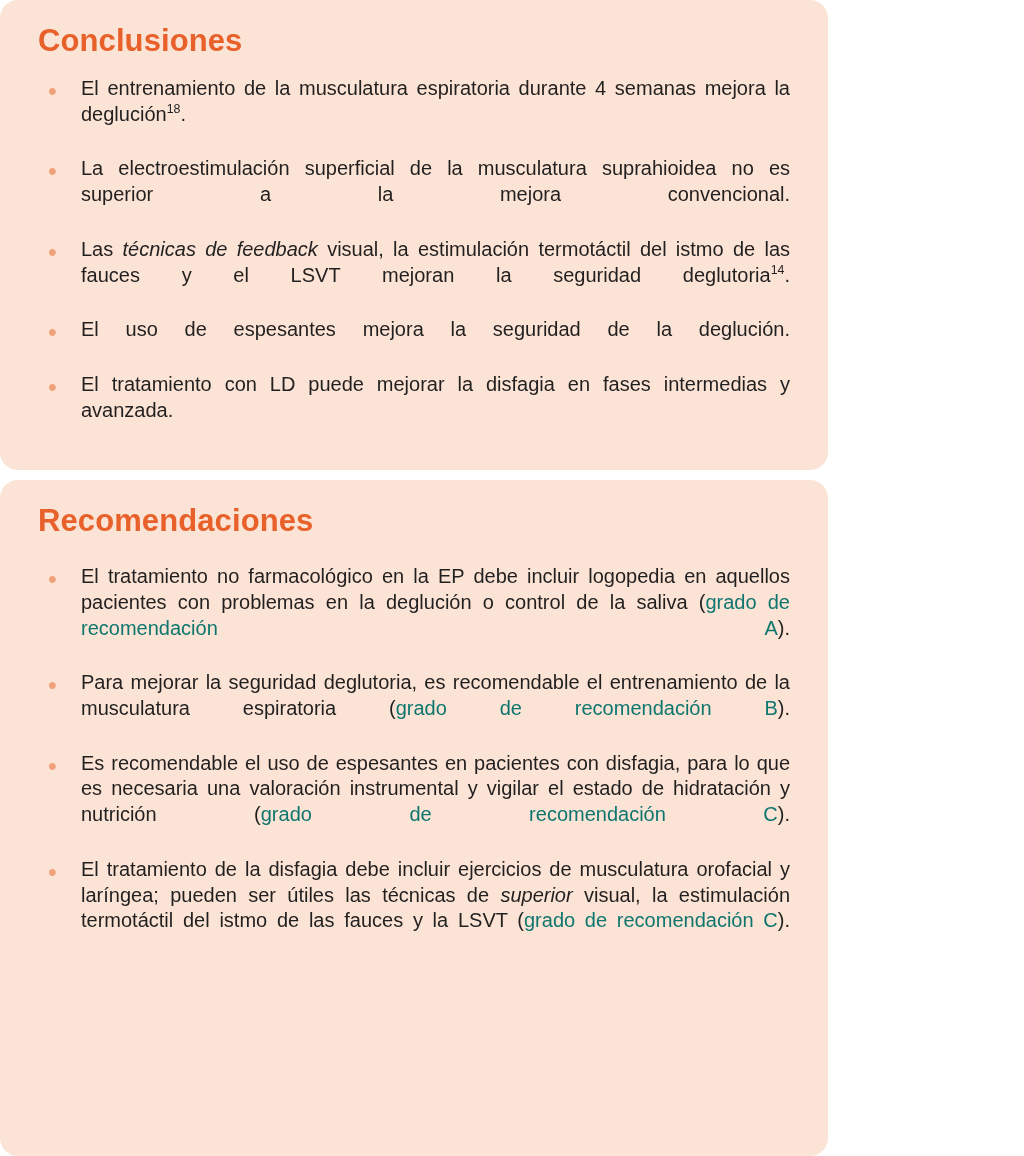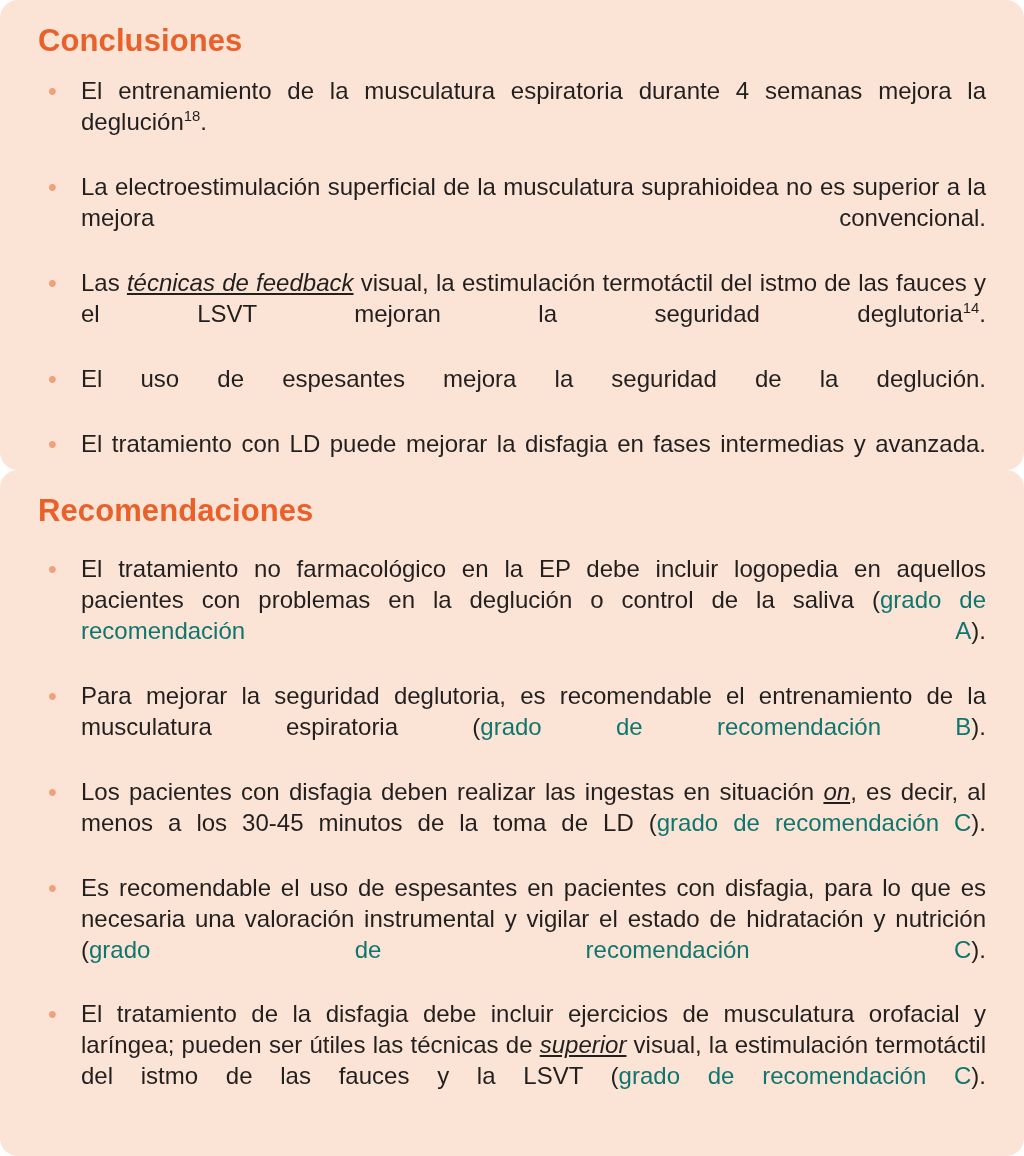--- a/index.html
+++ b/index.html
@@ -7,25 +7,26 @@
     padding: 0;
   }
   body {
     width: 1024px;
     height: 1156px;
     background: #ffffff;
     font-family: "Liberation Sans", sans-serif;
     overflow: hidden;
   }
   .page {
-    width: 1024px;
+    width: 828px;
     height: 1156px;
     background: #ffffff;
     display: flex;
     flex-direction: column;
+    gap: 10px;
     box-sizing: border-box;
   }
   .panel {
     background: #fbe3d6;
     border-radius: 18px;
     box-sizing: border-box;
     padding: 24px 38px 26px 38px;
   }
   .panel-conclusiones {
     height: 470px;
@@ -48,21 +49,21 @@
   ul.bullets {
     list-style: none;
     margin: 0;
     padding: 0;
   }
   ul.bullets > li {
     position: relative;
     padding-left: 43px;
     margin-bottom: 3px;
     color: #221f1f;
-    font-size: 24px;
+    font-size: 20px;
     line-height: 1.29;
     text-align: justify;
     text-justify: inter-word;
   }
   ul.bullets > li:last-child {
     margin-bottom: 0;
   }
   ul.bullets > li::before {
     content: "•";
     position: absolute;
@@ -76,21 +77,20 @@
     display: block;
   }
   
   .li-text::after {
     content: "";
     display: inline-block;
     width: 100%;
   }
   i, .ital {
     font-style: italic;
-    text-decoration: underline;
   }
   .grade {
     color: #0f766e;
     font-weight: normal;
   }
   sup {
     font-size: 0.62em;
     vertical-align: super;
     line-height: 0;
   }
@@ -124,23 +124,20 @@
   <section class="panel panel-recomendaciones">
     <h2 class="panel-title">Recomendaciones</h2>
     <ul class="bullets">
       <li>
         <span class="li-text">El tratamiento no farmacológico en la EP debe incluir logopedia en aquellos pacientes con problemas en la deglución o control de la saliva (<span class="grade">grado de recomendación A</span>).</span>
       </li>
       <li>
         <span class="li-text">Para mejorar la seguridad deglutoria, es recomendable el entrenamiento de la musculatura espiratoria (<span class="grade">grado de recomendación B</span>).</span>
       </li>
       <li>
-        <span class="li-text">Los pacientes con disfagia deben realizar las ingestas en situación <i>on</i>, es decir, al menos a los 30-45 minutos de la toma de LD (<span class="grade">grado de recomendación C</span>).</span>
-      </li>
-      <li>
         <span class="li-text">Es recomendable el uso de espesantes en pacientes con disfagia, para lo que es necesaria una valoración instrumental y vigilar el estado de hidratación y nutrición (<span class="grade">grado de recomendación C</span>).</span>
       </li>
       <li>
         <span class="li-text">El tratamiento de la disfagia debe incluir ejercicios de musculatura orofacial y laríngea; pueden ser útiles las técnicas de <i>superior</i> visual, la estimulación termotáctil del istmo de las fauces y la LSVT (<span class="grade">grado de recomendación C</span>).</span>
       </li>
     </ul>
   </section>
 
 </div>
 

